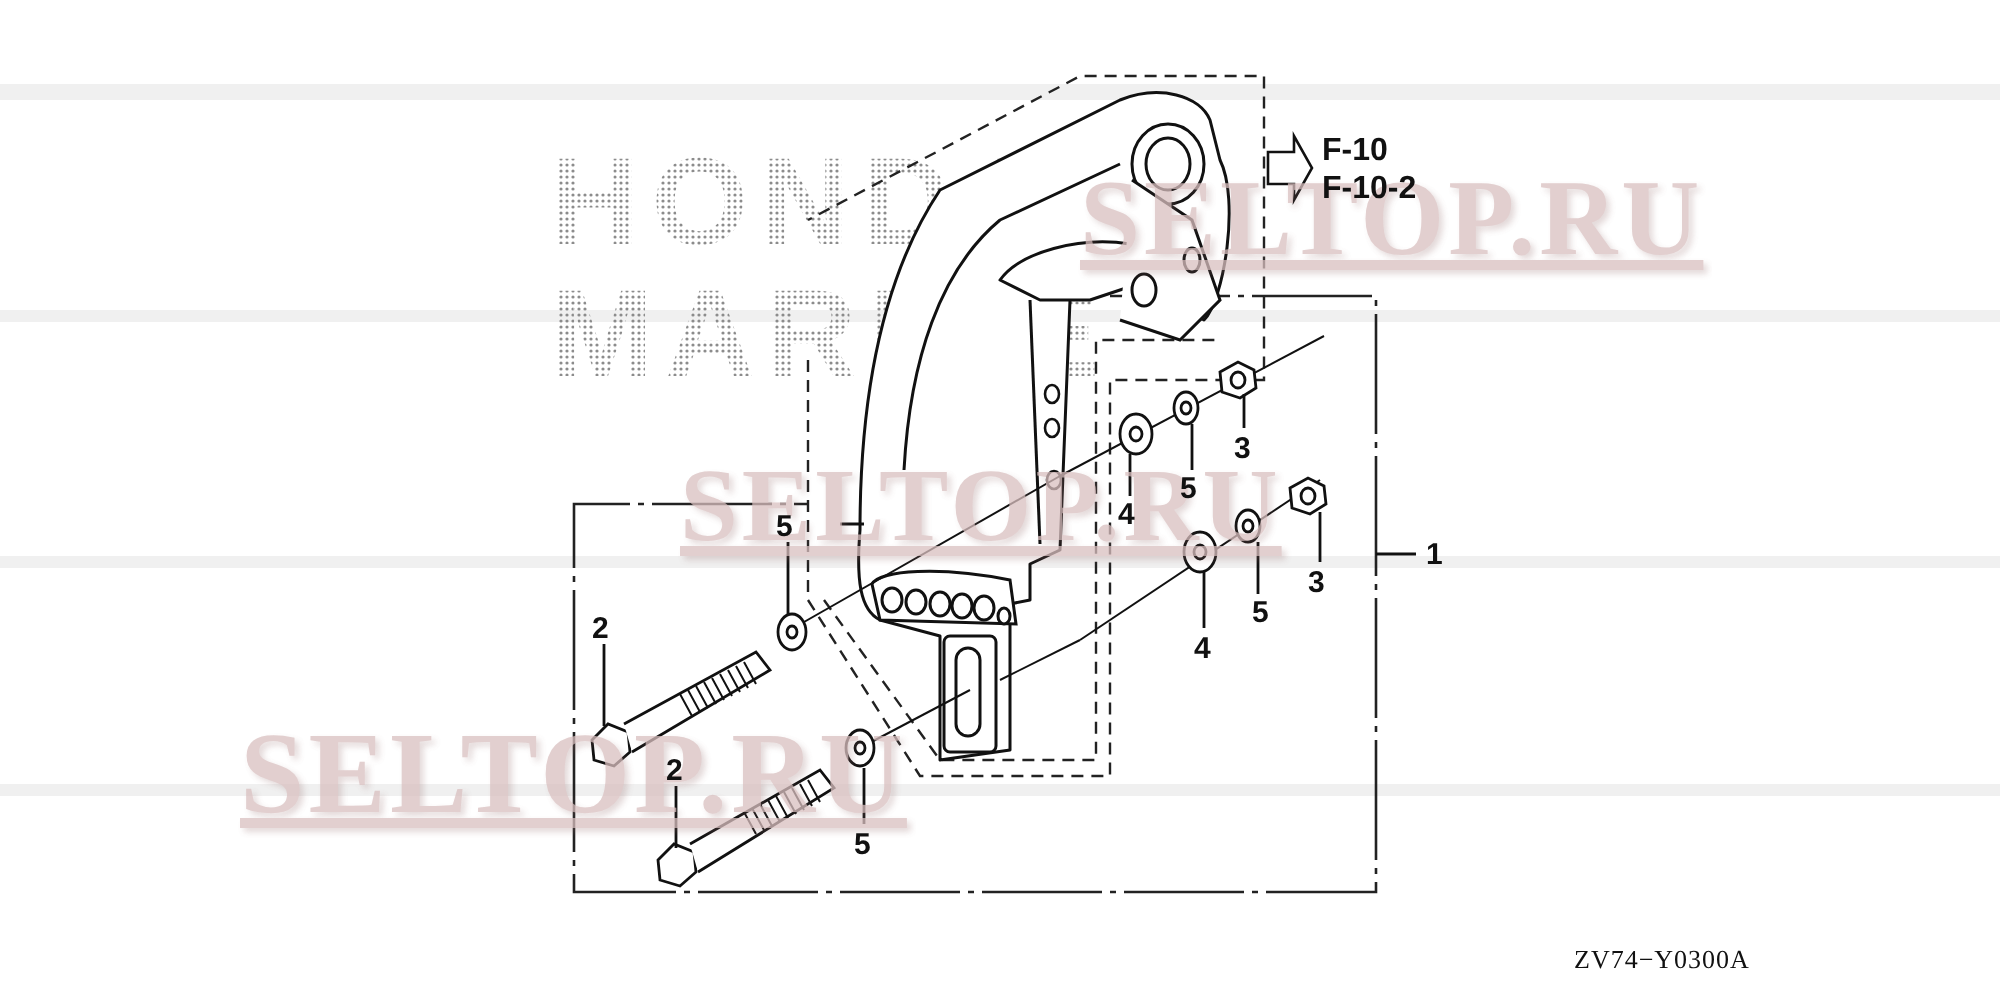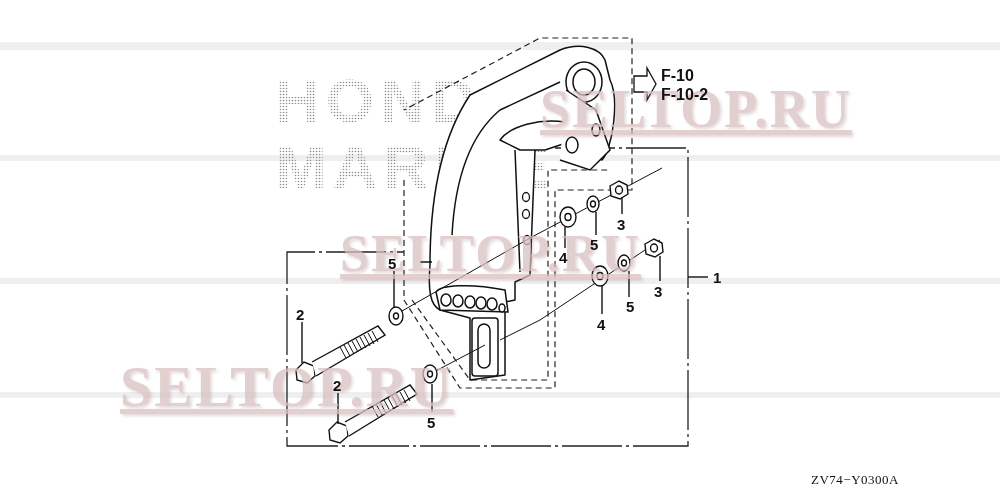--- a/index.html
+++ b/index.html
@@ -1,20 +1,20 @@
 <!DOCTYPE html>
 <html><head>
 <meta charset="utf-8">
 <style>
   html, body { margin: 0; padding: 0; background: #ffffff; }
   body { width: 1000px; height: 499px; overflow: hidden; position: relative; font-family: "Liberation Sans", sans-serif; }
   #canvas { position: absolute; left: 0; top: 0; width: 1000px; height: 499px; }
   .ref-label { position: absolute; font-family: "Liberation Sans", sans-serif; font-weight: bold; font-size: 16px; color: #111; line-height: 1; }
   .callout { position: absolute; font-family: "Liberation Sans", sans-serif; font-weight: bold; font-size: 15px; color: #111; line-height: 1; }
-  .code-label { position: absolute; font-family: "Liberation Serif", serif; font-size: 13px; color: #111; letter-spacing: 0.5px; margin-left: 24px; }
+  .code-label { position: absolute; font-family: "Liberation Serif", serif; font-size: 13px; color: #111; letter-spacing: 0.5px; }
   .wm { position: absolute; font-family: "Liberation Serif", serif; font-weight: bold; color: #d9bfbf; opacity: 0.75; letter-spacing: 2px; text-shadow: 2px 2px 3px rgba(150,110,110,0.35); line-height: 1; white-space: nowrap; text-decoration: underline; }
 </style>
 </head>
 <body>
 
 <svg id="canvas" width="1000" height="499" viewBox="0 0 1000 499" xmlns="http://www.w3.org/2000/svg">
   <defs>
     <pattern id="dots" width="3" height="3" patternUnits="userSpaceOnUse">
       <circle cx="1.5" cy="1.5" r="0.8" fill="#8c8c8c"></circle>
     </pattern>

